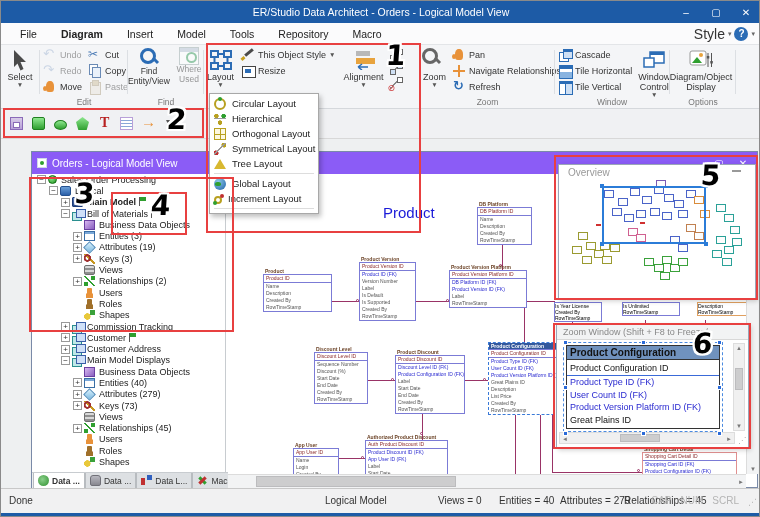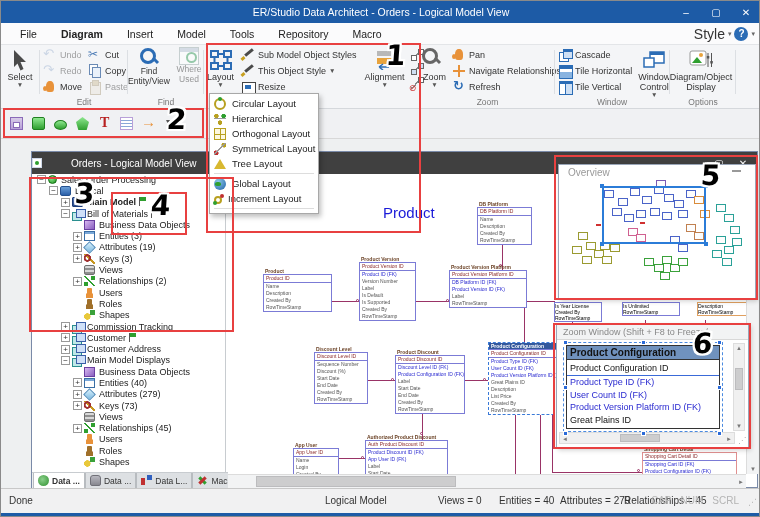--- a/index.html
+++ b/index.html
@@ -92,21 +92,21 @@
   .mi-sym{background:linear-gradient(135deg,transparent 42%,#999 42% 52%,transparent 52%),radial-gradient(circle at 15% 85%,#c03030 0 2.5px,transparent 3px),radial-gradient(circle at 85% 15%,#b8a020 0 2.5px,transparent 3px);}
   .mi-treelay{width:0;height:0;border-left:6px solid transparent;border-right:6px solid transparent;border-bottom:10px solid #d8b830;margin-top:1px;}
   .mi-globe{border-radius:50%;background:radial-gradient(circle at 35% 30%,#8ac8e8,#2060a8);}
   .mi-globe::before{content:"";position:absolute;left:1px;top:4px;width:6px;height:4px;background:#2f9f2f;border-radius:40%;}
   .mi-incr{border:2px solid #b8a020;border-radius:50%;width:8px;height:8px;margin-top:2px;}
   .mi-incr::before{content:"";position:absolute;right:-4px;top:-4px;width:4px;height:4px;background:#c03030;border-radius:50%;}
   .mi-incr::after{content:"";position:absolute;left:-3px;bottom:-3px;width:4px;height:4px;background:#2f9f2f;border-radius:50%;}
   .mi-props{background:linear-gradient(45deg,transparent 40%,#2f9f2f 40% 55%,transparent 55%),linear-gradient(-45deg,transparent 40%,#b8a020 40% 55%,transparent 55%);}
   
   .childwin{position:absolute;left:30px;top:150px;width:727px;height:337px;background:#fff;border:1px solid #7a8aa8;}
-  .cw-title{position:absolute;left:0;top:0;right:0;height:22px;background:#404040;display:flex;align-items:center;color:#fff;gap:24px;}
+  .cw-title{position:absolute;left:0;top:0;right:0;height:22px;background:#8b5cf6;display:flex;align-items:center;padding-left:5px;color:#fff;}
   .cw-ico{width:10px;height:10px;background:#fff;border:1px solid #cfd8e8;position:relative;margin-right:5px;}
   .cw-ico::after{content:"";position:absolute;left:2px;top:2px;width:4px;height:4px;border-radius:50%;background:#2f9f2f;}
   .cw-title-text{font-size:10px;}
   .cw-btns{position:absolute;right:2px;top:0;height:22px;display:flex;}
   .cw-btn{width:24px;display:flex;align-items:center;justify-content:center;font-size:10px;color:#fff;}
   .treepanel{position:absolute;left:1px;top:22px;width:193px;height:298px;background:#fff;border-right:1px solid #c8ccd0;overflow:hidden;}
   .trow{display:flex;align-items:center;height:11.3px;font-size:9px;color:#222;white-space:nowrap;}
   .trow .lbl{margin-left:1px;}
   .trow .lbl.bold{font-weight:bold;}
   .exp{width:9px;height:9px;border:1px solid #999;background:#fff;font-size:8px;line-height:7px;text-align:center;color:#333;margin-right:2px;flex:none;}
@@ -311,24 +311,20 @@
                   <rect x="2" y="14" width="7" height="6"></rect>
                   <rect x="15" y="14" width="7" height="6"></rect>
                   <path d="M9 5 H15 M9 17 H15 M5.5 8 V14 M18.5 8 V14"></path>
                 </g>
               </svg>
             </span>
           <span>Layout</span>
           <span class="caret">▼</span>
         </div>
         <div style="display:flex;flex-direction:column;margin-left:3px;">
-            <div class="sbtn">
-              <span class="ic ic-brush"></span>
-              <span>Sub Model Object Styles</span>
-            </div>
             <div class="sbtn">
               <span class="ic ic-brush"></span>
               <span>This Object Style</span>
               <span class="caret">▼</span>
             </div>
             <div class="sbtn">
               <span class="ic ic-resize"></span>
               <span>Resize</span>
             </div>
           </div>

